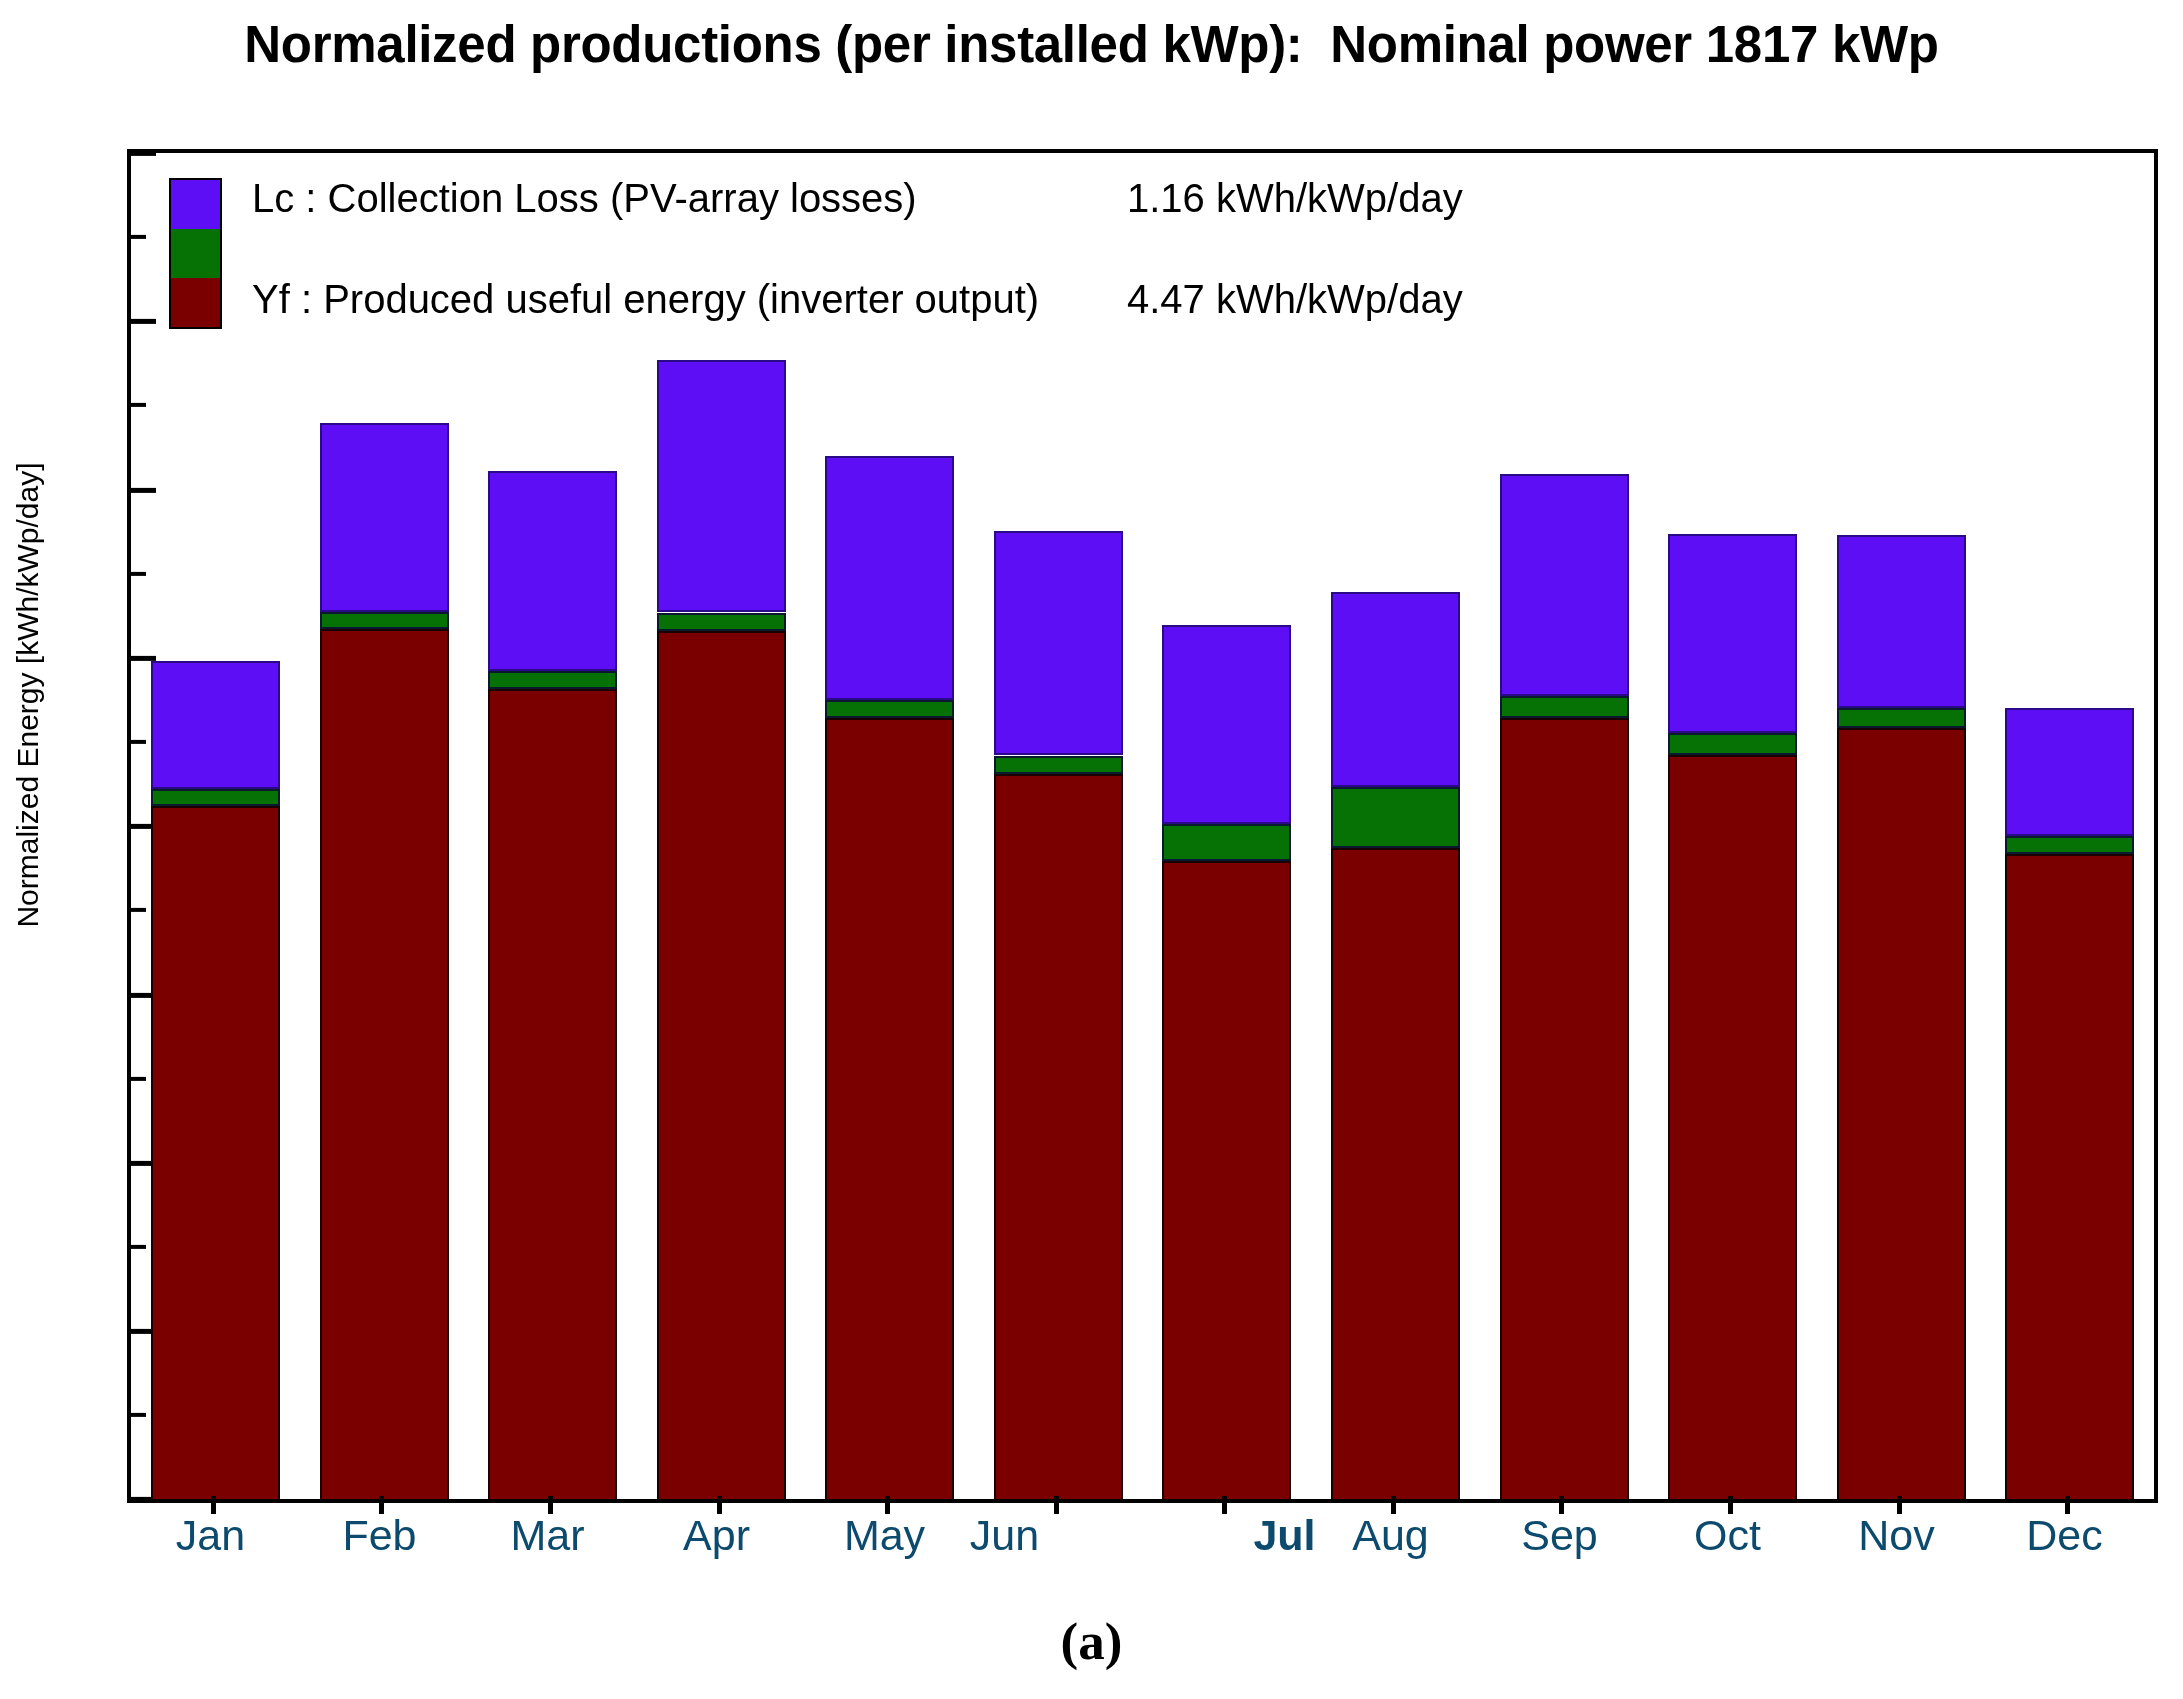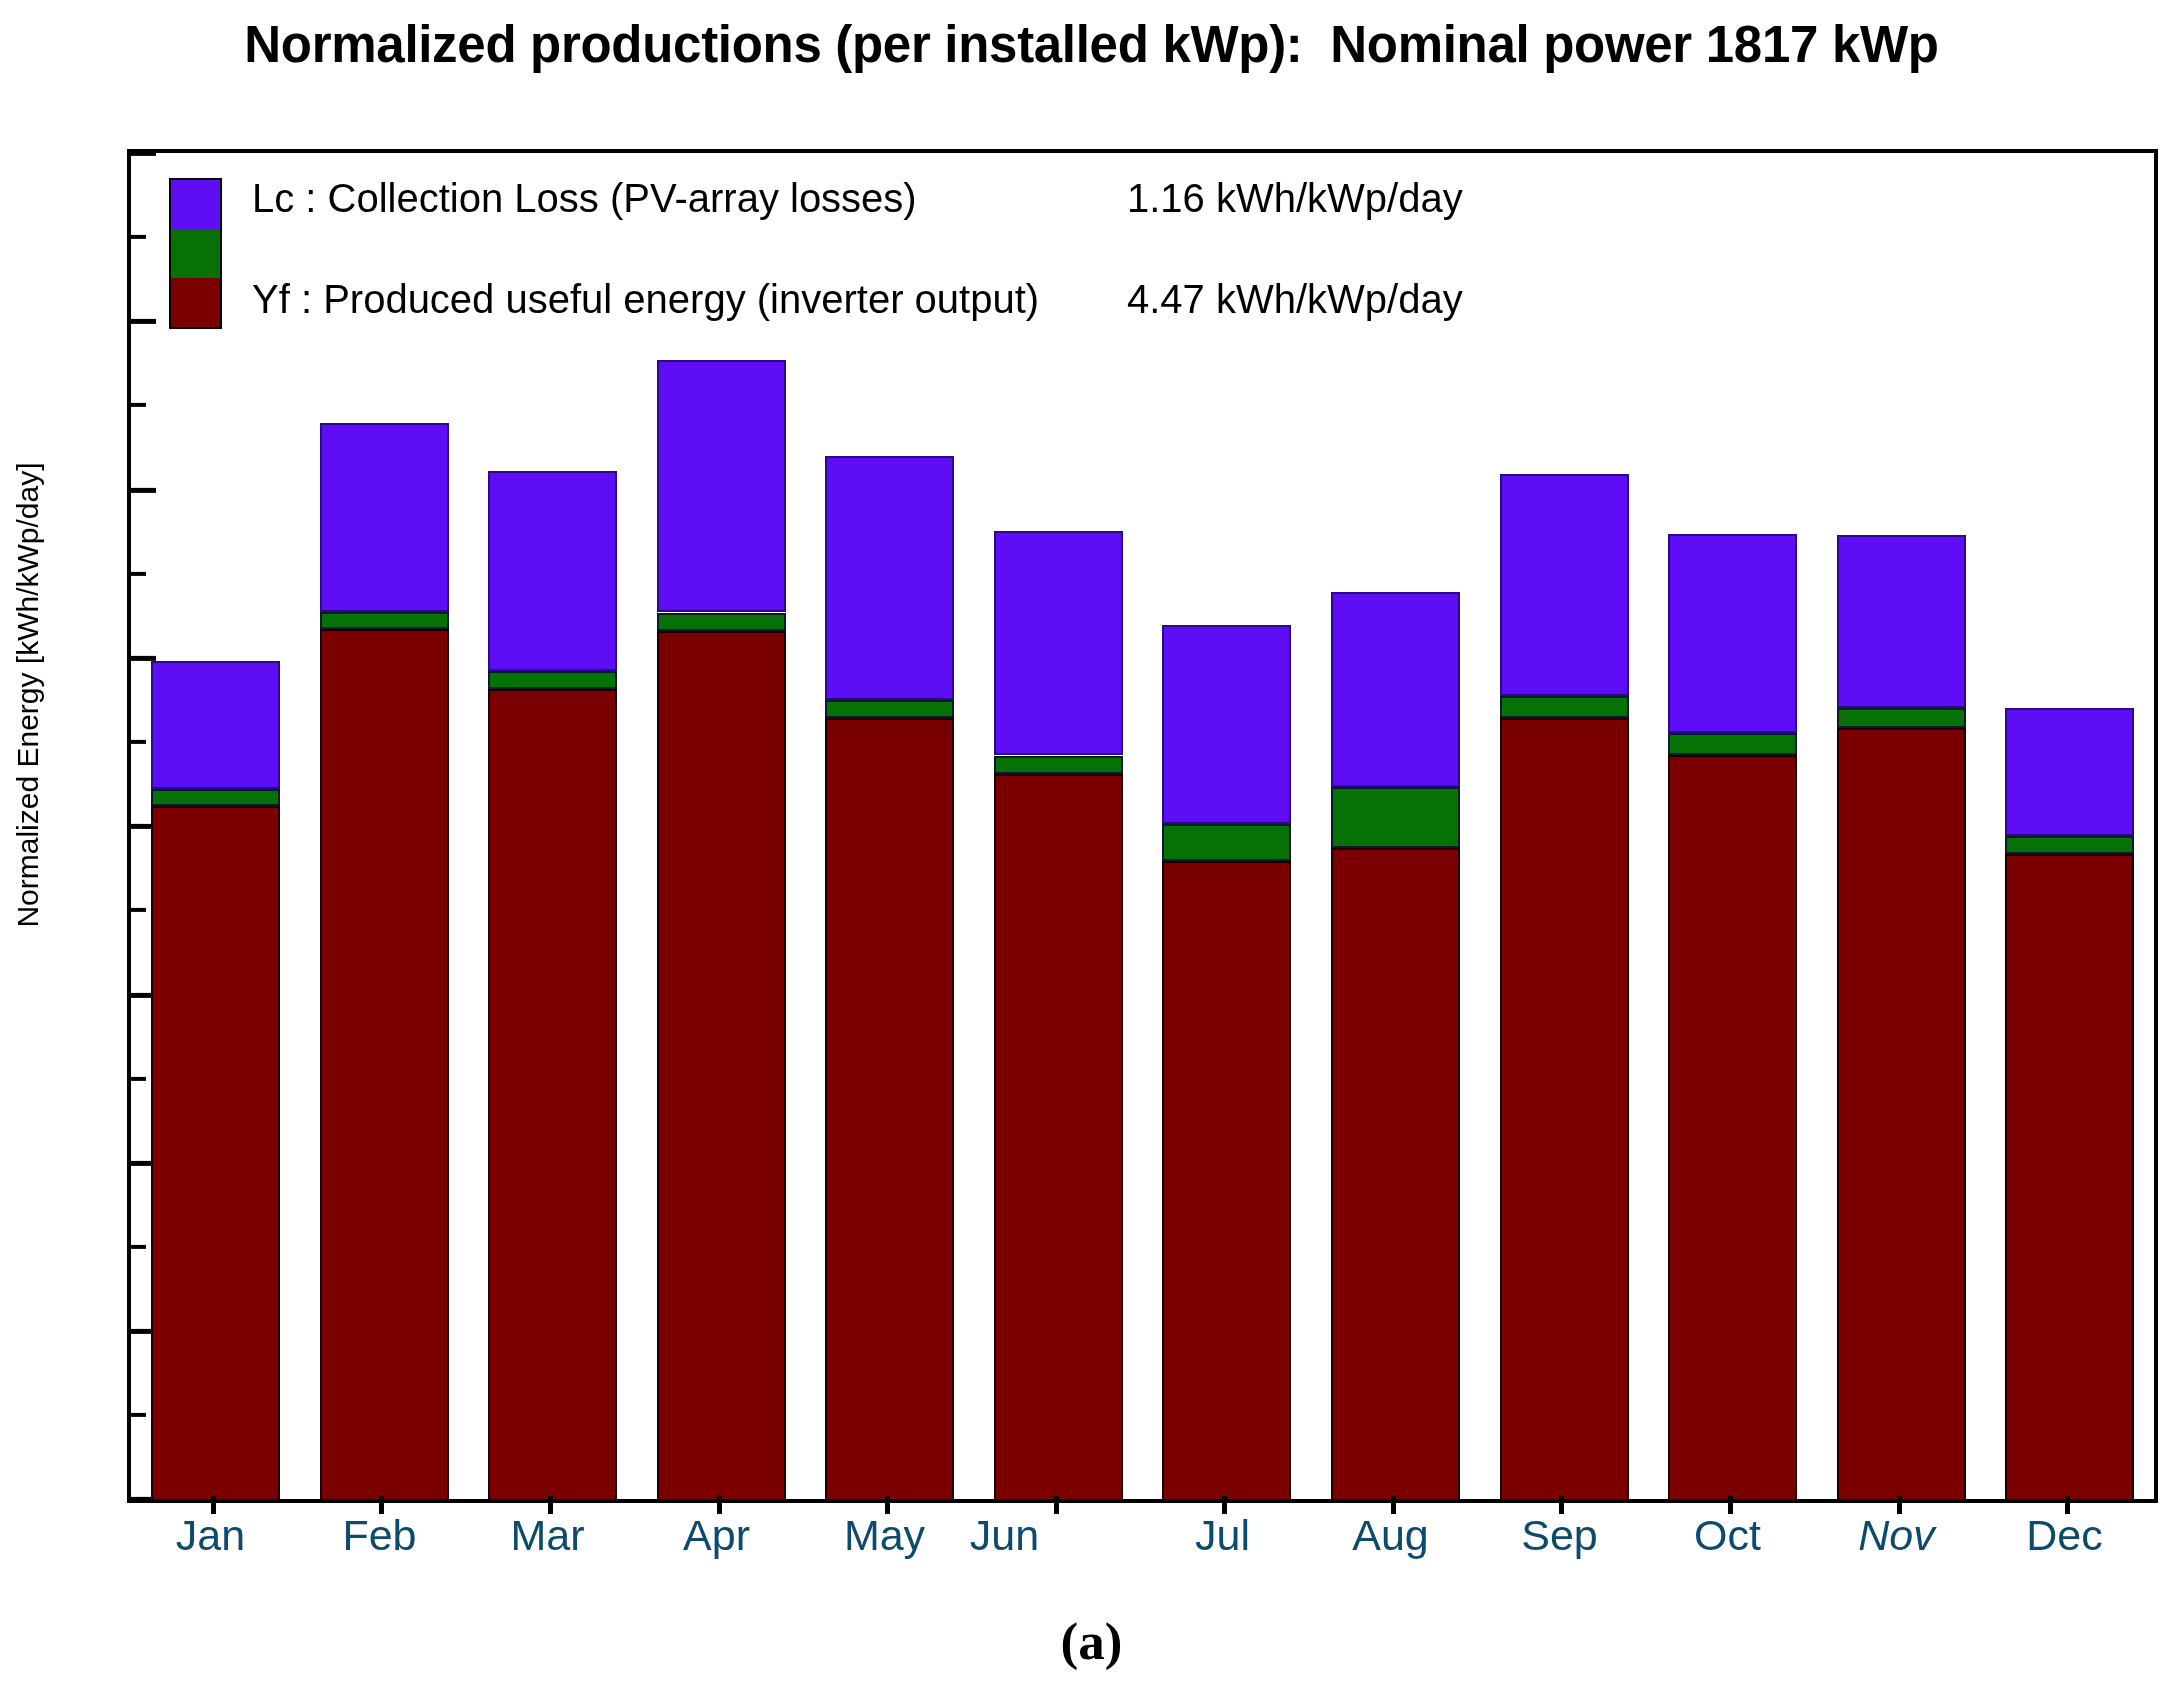--- a/index.html
+++ b/index.html
@@ -295,25 +295,25 @@
     <div class="x-tick-label" style="left: 276px;">Feb</div>
     <div class="x-tick-mark" style="left: 548px;"></div>
     <div class="x-tick-label" style="left: 444px;">Mar</div>
     <div class="x-tick-mark" style="left: 717px;"></div>
     <div class="x-tick-label" style="left: 613px;">Apr</div>
     <div class="x-tick-mark" style="left: 885px;"></div>
     <div class="x-tick-label" style="left: 781px;">May</div>
     <div class="x-tick-mark" style="left: 1054px;"></div>
     <div class="x-tick-label" style="left: 901px;">Jun</div>
     <div class="x-tick-mark" style="left: 1222px;"></div>
-    <div class="x-tick-label" style="left: 1119px;">Jul</div>
+    <div class="x-tick-label" style="left: 1181px; font-weight: bold;">Jul</div>
     <div class="x-tick-mark" style="left: 1391px;"></div>
     <div class="x-tick-label" style="left: 1287px;">Aug</div>
     <div class="x-tick-mark" style="left: 1559px;"></div>
     <div class="x-tick-label" style="left: 1456px;">Sep</div>
     <div class="x-tick-mark" style="left: 1728px;"></div>
     <div class="x-tick-label" style="left: 1624px;">Oct</div>
     <div class="x-tick-mark" style="left: 1897px;"></div>
-    <div class="x-tick-label" style="left: 1793px; font-style: italic;">Nov</div>
+    <div class="x-tick-label" style="left: 1793px;">Nov</div>
     <div class="x-tick-mark" style="left: 2065px;"></div>
     <div class="x-tick-label" style="left: 1961px;">Dec</div>
   </div>
 
 
 </body></html>

